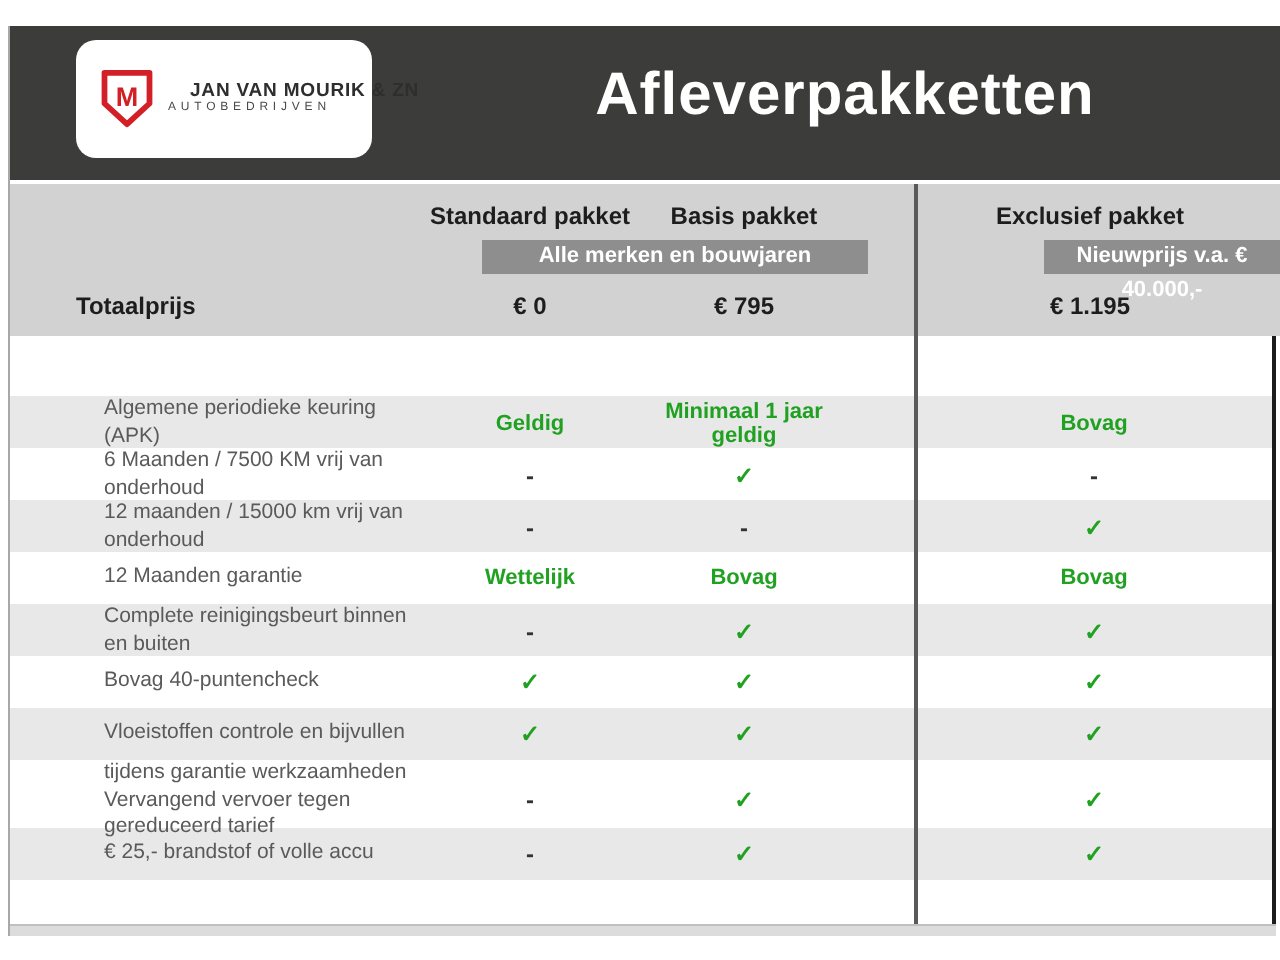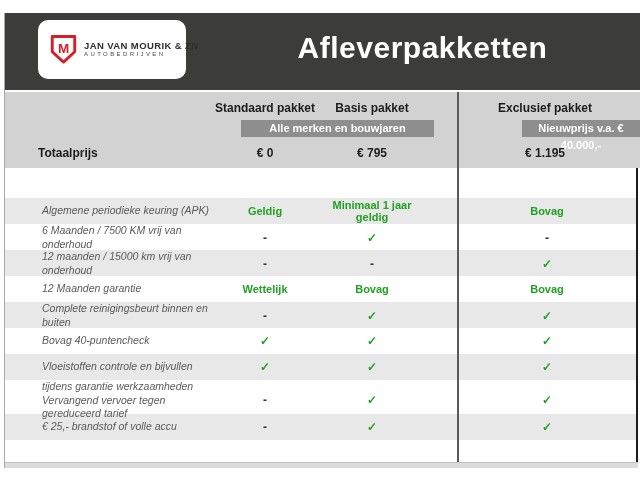--- a/index.html
+++ b/index.html
@@ -16,21 +16,21 @@
   .right-border{position:absolute;left:636px;top:168px;width:2px;height:294px;background:#1c1c1c;}
   .bottom-bar{position:absolute;left:5px;top:462px;right:2px;height:6px;background:#dcdcdc;border-top:1px solid #bfbfbf;}
   .col-divider{position:absolute;left:457px;top:92px;width:2px;height:370px;background:#5a5a5a;}
 
   
   .header{position:absolute;left:5px;top:13px;right:0;height:77px;background:var(--header-bg);}
   .logo{position:absolute;left:33px;top:7px;width:148px;height:59px;background:#fff;border-radius:10px;
         display:flex;align-items:center;padding-left:12px;}
   .shield{width:27px;height:31px;flex:0 0 auto;}
   .logo-text{margin-left:7px;line-height:1.1;}
-  .logo-name{font-size:9.5px;font-weight:bold;letter-spacing:.4px;color:#2e2e2e;white-space:nowrap;}
+  .logo-name{font-size:9.5px;font-weight:bold;letter-spacing:.4px;color:#2e2e2e;white-space:nowrap;margin-left:11px;}
   .logo-sub{font-size:6px;letter-spacing:2.4px;color:#4a4a4a;white-space:nowrap;}
   .title{position:absolute;left:200px;right:0;top:18px;text-align:center;color:#fff;
          font-size:30px;font-weight:bold;letter-spacing:.5px;}
 
   
   .band{position:absolute;left:5px;top:92px;right:0;height:76px;background:var(--band-bg);}
   .col-head{position:absolute;top:9px;width:130px;text-align:center;font-size:12px;font-weight:bold;color:var(--text-dark);}
   .ch1{left:195px;} .ch2{left:302px;} .ch3{left:475px;}
   .badge{position:absolute;top:28px;height:17px;background:var(--badge-bg);color:#fff;
          font-size:11px;font-weight:bold;text-align:center;line-height:17px;margin-left:36px;}
@@ -38,21 +38,21 @@
   .badge-right{left:481px;width:118px;}
   .totals-label{position:absolute;left:33px;top:54px;font-size:12px;font-weight:bold;color:var(--text-dark);}
   .total-val{position:absolute;top:54px;width:130px;text-align:center;font-size:12px;font-weight:bold;color:var(--text-dark);}
   .tv1{left:195px;} .tv2{left:302px;} .tv3{left:475px;}
 
   
   .rows{position:absolute;left:5px;top:198px;width:633px;}
   .frow{display:grid;grid-template-columns:207px 106px 108px 32px 178px;height:26px;align-items:center;background:#fff;}
   .frow.gray{background:var(--row-alt-bg);}
   .frow.tall{height:34px;}
-  .flabel{padding-left:37px;font-size:10.5px;color:var(--label-gray);line-height:1.3;font-style:italic;}
+  .flabel{padding-left:47px;font-size:10.5px;color:var(--label-gray);line-height:1.3;}
   .fval{text-align:center;}
   .fval.check{color:var(--green);font-size:12px;font-weight:bold;}
   .fval.dash{color:#333;font-size:12px;font-weight:bold;}
   .fval.gtext{color:var(--green);font-size:11px;font-weight:bold;}
 </style>
 </head>
 <body>
 
 <div class="page">
 

